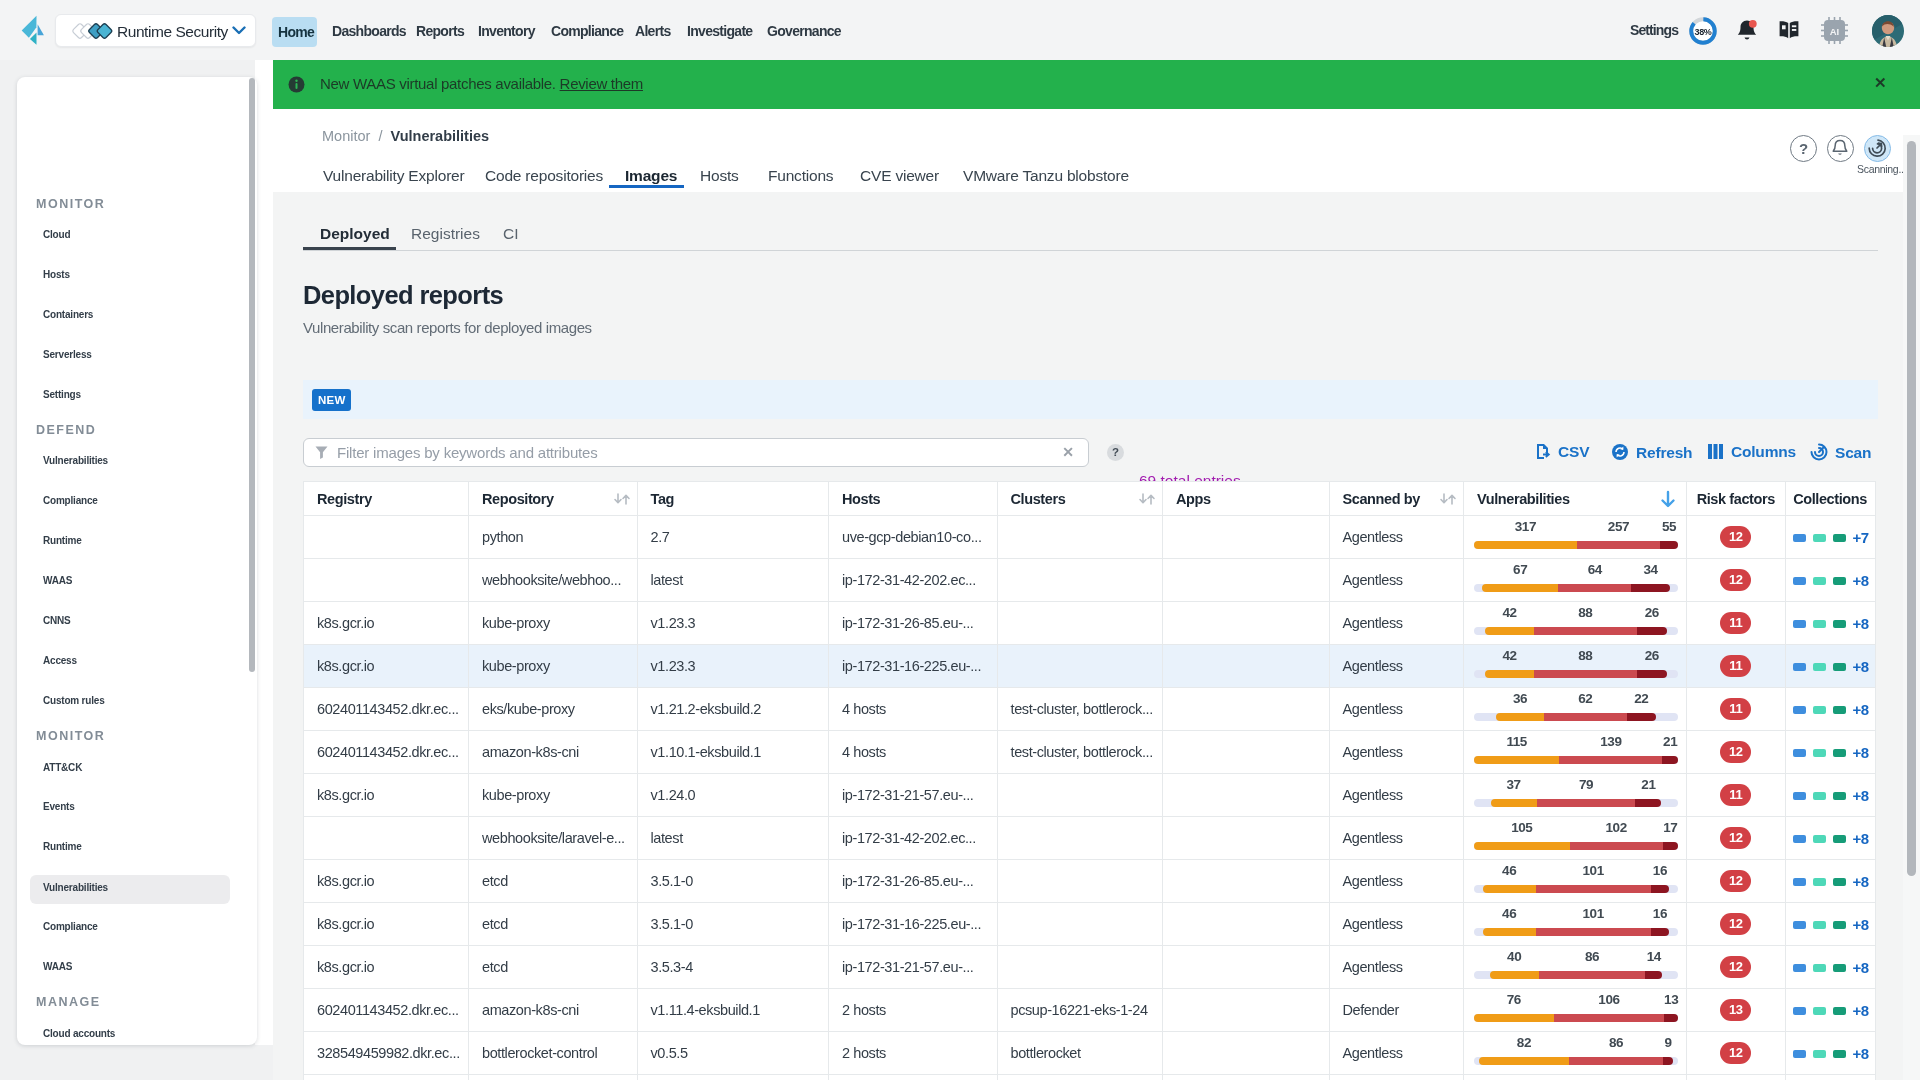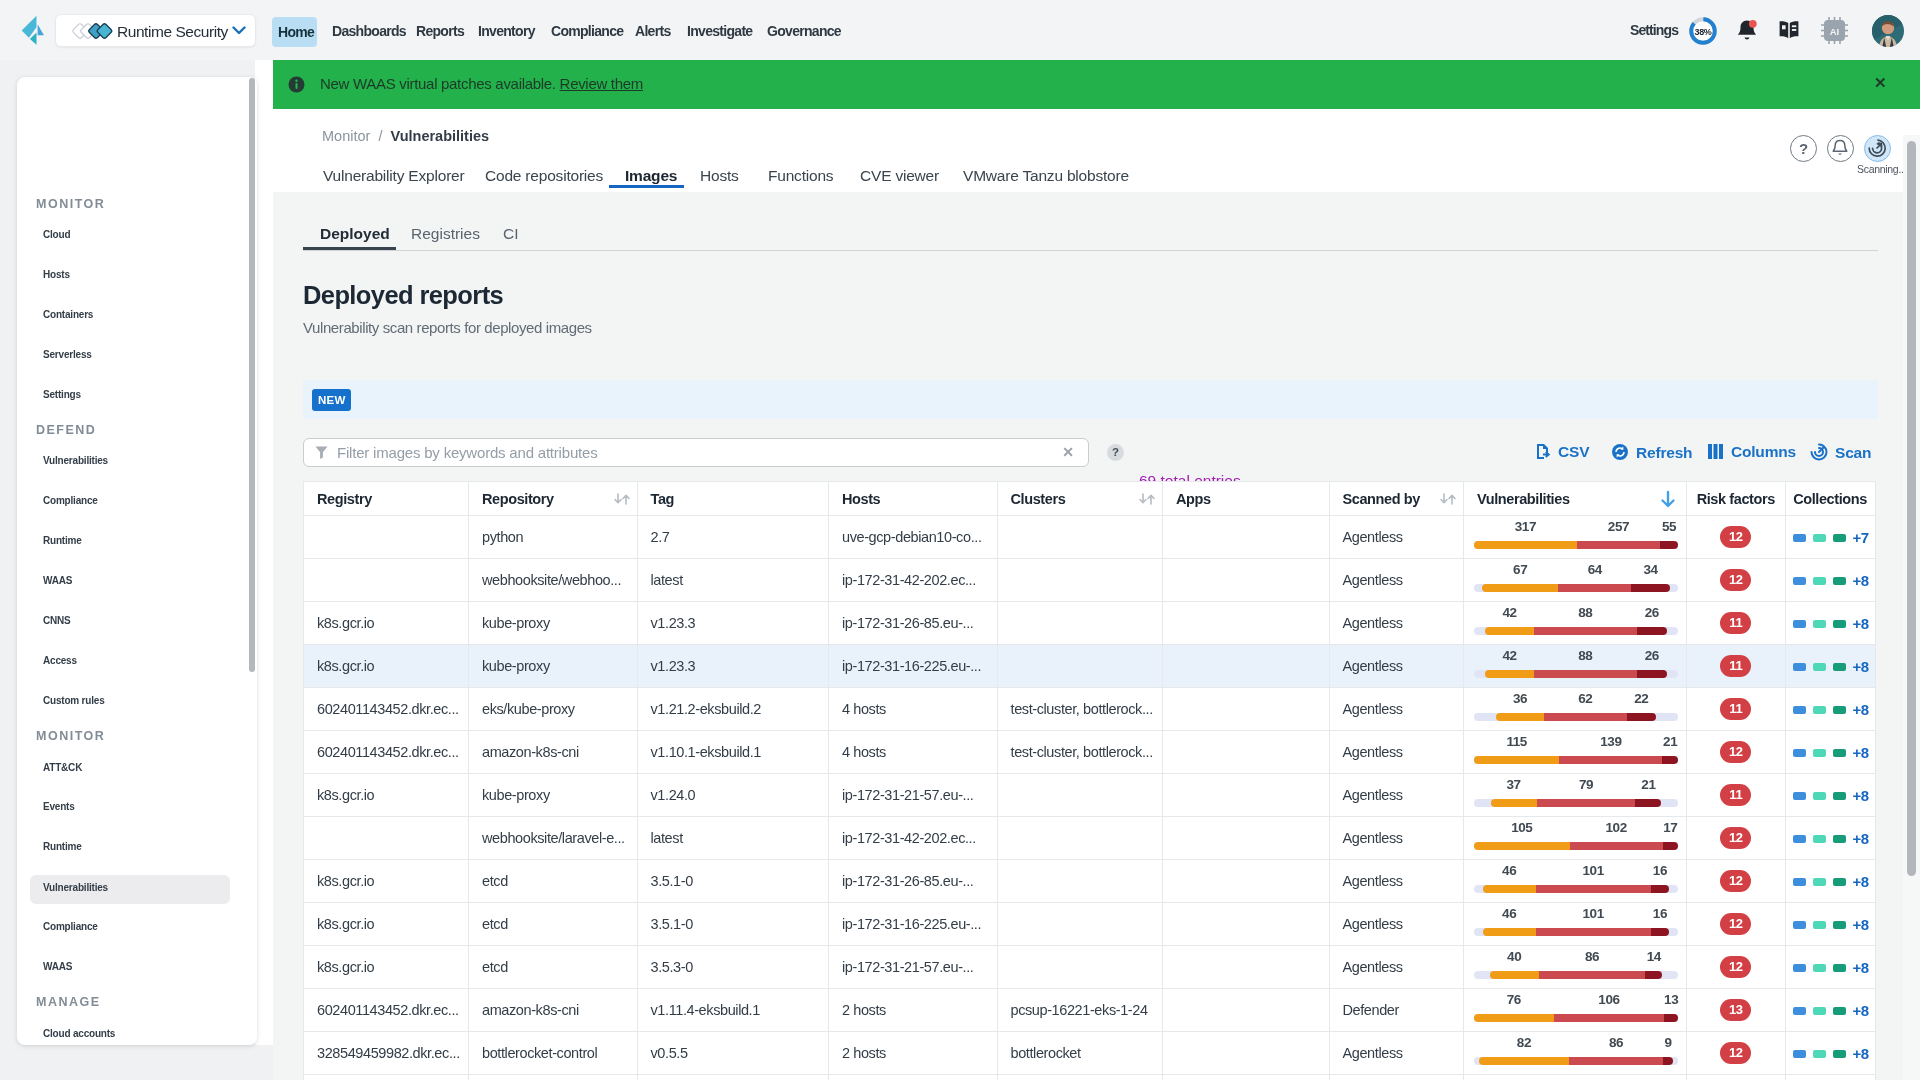--- a/index.html
+++ b/index.html
@@ -588,21 +588,21 @@
             </div>
           </td>
           <td class="c"><span class="risk">12</span></td>
           <td>
             <div class="coll"><i class="d1"></i><i class="d2"></i><i class="d3"></i><span>+8</span></div>
           </td>
         </tr>
         <tr>
           <td>k8s.gcr.io</td>
           <td>etcd</td>
-          <td>3.5.3-0</td>
+          <td>3.5.3-4</td>
           <td>ip-172-31-21-57.eu-...</td>
           <td></td>
           <td></td>
           <td>Agentless</td>
           <td class="vcell">
             <div class="vb">
               <span class="vbl" style="left:50.2px">40</span>
               <span class="vbl" style="left:128.1px">86</span>
               <span class="vbl" style="left:189.8px">14</span>
               <div class="vbt">

